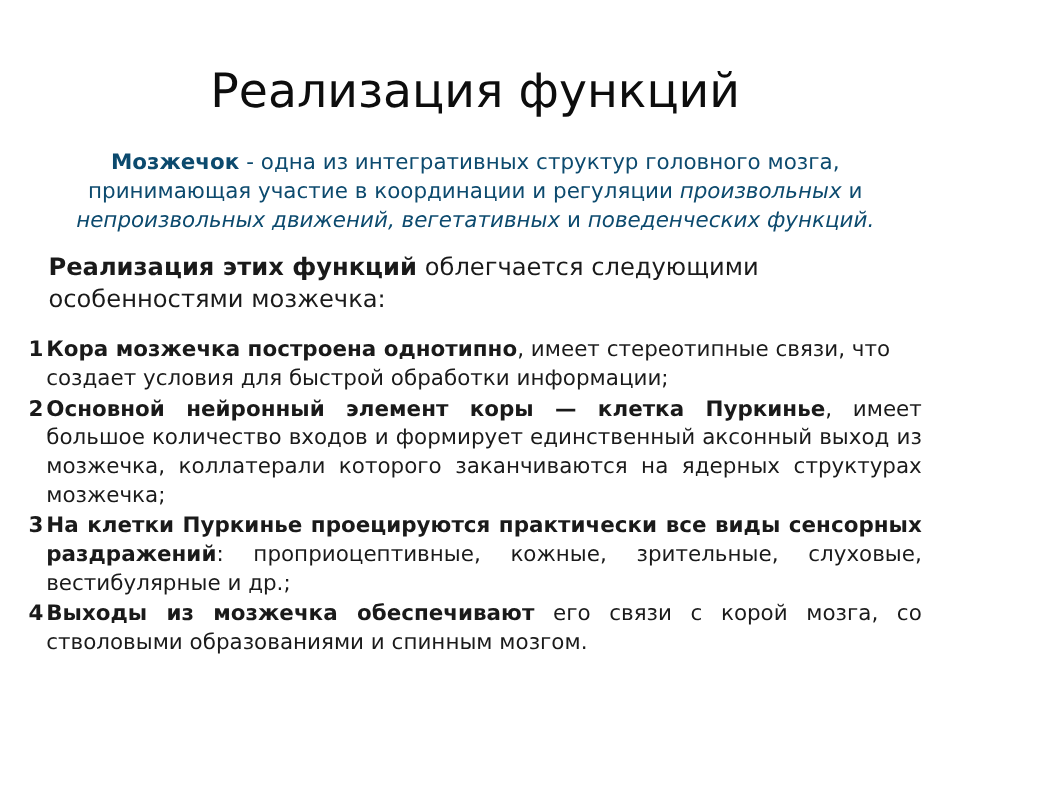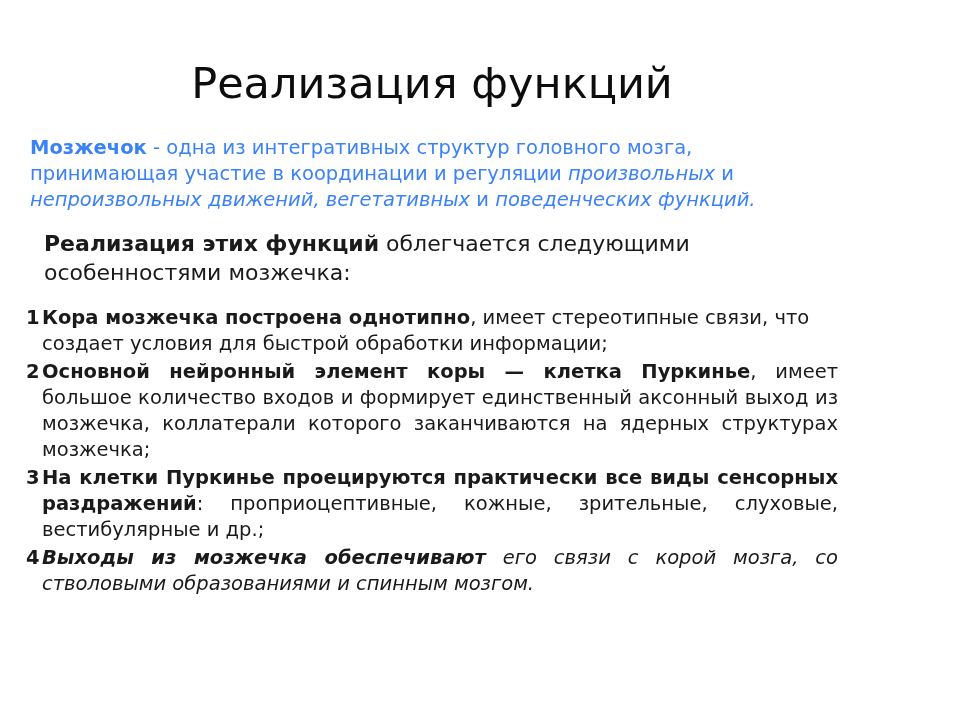--- a/index.html
+++ b/index.html
@@ -28,22 +28,22 @@
     line-height: 1.1;
     letter-spacing: 0px;
     margin: 14px 0 28px 0;
     color: #0d0d0d;
     font-family: "DejaVu Sans", sans-serif;
   }
   .para-intro {
     font-size: 19.5px;
     line-height: 1.32;
     margin: 0 4px 16px 4px;
-    text-align: left;
-    color: #3b82f6;
+    text-align: center;
+    color: #0c4a6e;
   }
   .para-intro .lead {
     font-weight: bold;
   }
   .para-intro .ital {
     font-style: italic;
   }
   .para-second {
     font-size: 22px;
     line-height: 1.34;
@@ -76,21 +76,20 @@
     flex: 1 1 auto;
   }
   .justify {
     text-align: justify;
   }
   .b {
     font-weight: bold;
   }
   .item-4 .list-body {
     text-align: justify;
-    font-style: italic;
   }
 </style>
 </head>
 <body>
 
 <div class="slide">
 
   <h1 class="slide-title">Реализация функций</h1>
 
   <p class="para-intro">

